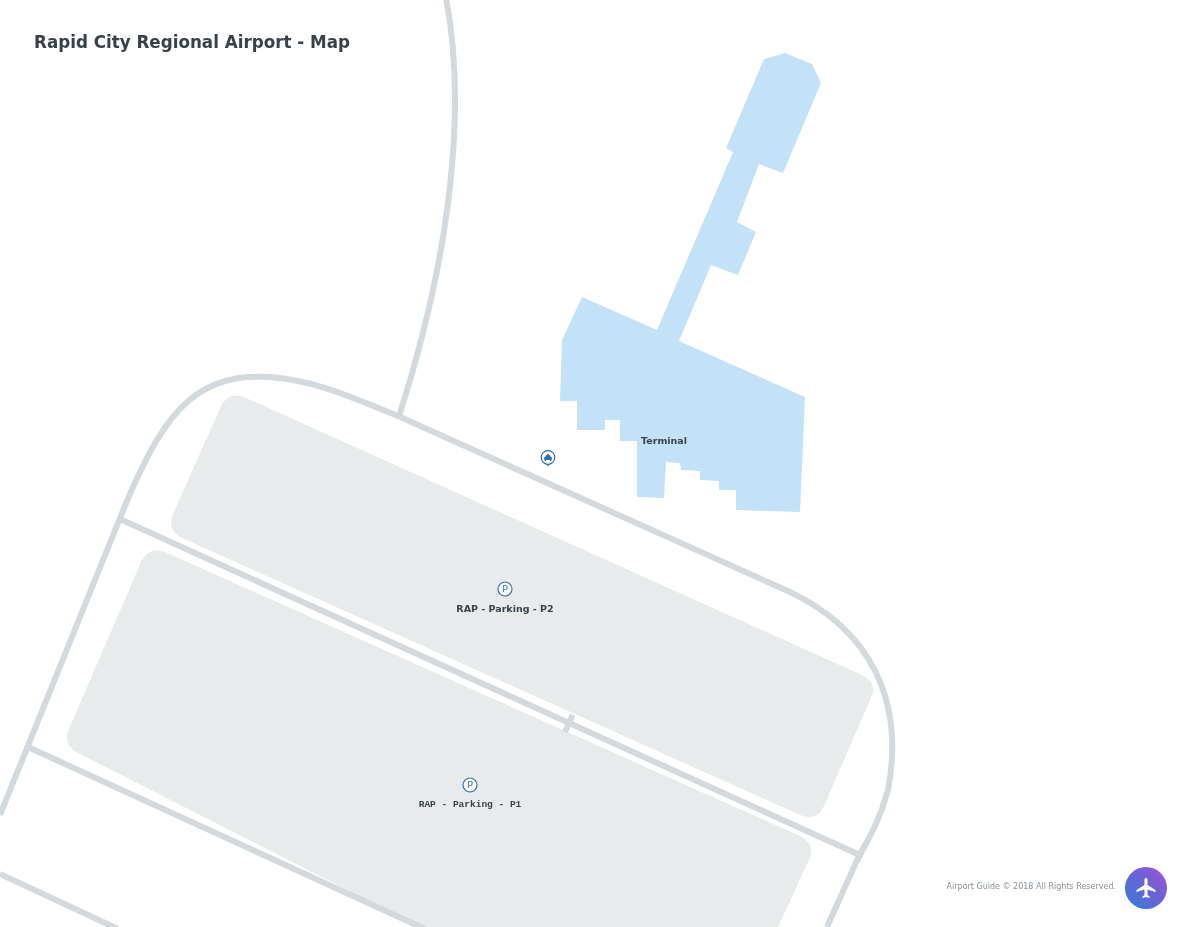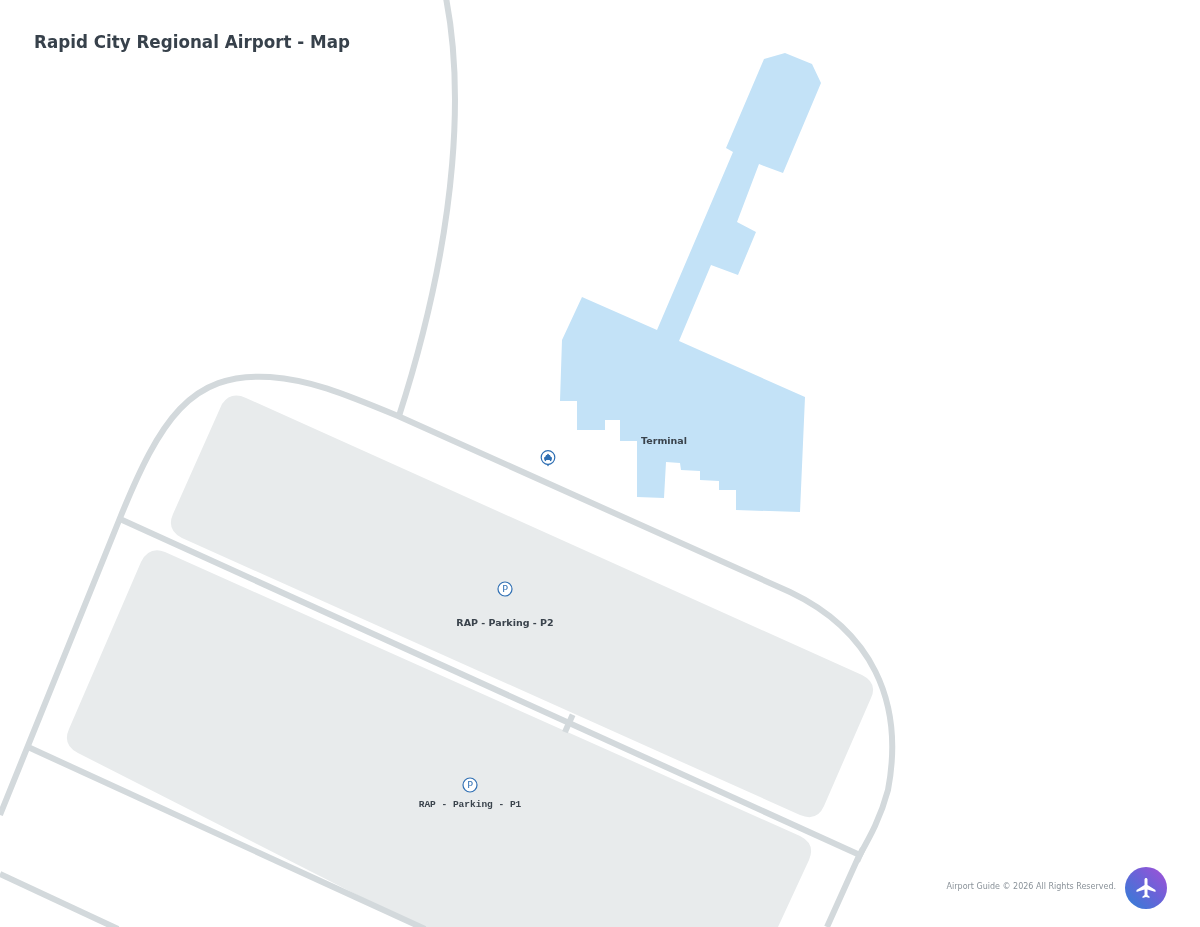--- a/index.html
+++ b/index.html
@@ -71,28 +71,28 @@
     <rect x="10.4" y="10.4" width="1.4" height="1.2" fill="#2f6fb3"></rect>
   </svg>
 </div>
 
 <div class="poi-icon" style="left:505px; top:591px;">
   <svg width="16" height="16" viewBox="0 0 16 16">
     <circle cx="8" cy="8" r="7" fill="#ffffff" stroke="#2f6fb3" stroke-width="1.2"></circle>
     <text x="8" y="11.4" font-size="9.5" font-family="DejaVu Sans, sans-serif" fill="#2f6fb3" text-anchor="middle">P</text>
   </svg>
 </div>
-<div class="map-label" style="left:505px; top:603px;margin-top:14px;">RAP - Parking - P2</div>
+<div class="map-label" style="left:505px; top:603px;">RAP - Parking - P2</div>
 
 <div class="poi-icon" style="left:470px; top:787px;">
   <svg width="16" height="16" viewBox="0 0 16 16">
     <circle cx="8" cy="8" r="7" fill="#ffffff" stroke="#2f6fb3" stroke-width="1.2"></circle>
     <text x="8" y="11.4" font-size="9.5" font-family="DejaVu Sans, sans-serif" fill="#2f6fb3" text-anchor="middle">P</text>
   </svg>
 </div>
 <div class="map-label" style="left:470px; top:799px;font-family:Liberation Mono, monospace;">RAP - Parking - P1</div>
 
-<div class="copyright">Airport Guide © 2026 All Rights Reserved.</div>
+<div class="copyright">Airport Guide © 2018 All Rights Reserved.</div>
 <div class="fab">
   <svg width="24" height="24" viewBox="0 0 24 24">
     <path fill="#ffffff" d="M21,16 L21,14 L13,9 L13,3.5 C13,2.7 12.3,2 11.5,2 C10.7,2 10,2.7 10,3.5 L10,9 L2,14 L2,16 L10,13.5 L10,19 L8,20.5 L8,22 L11.5,21 L15,22 L15,20.5 L13,19 L13,13.5 Z" transform="translate(0.5,0)"></path>
   </svg>
 </div>
 
 </body></html>

